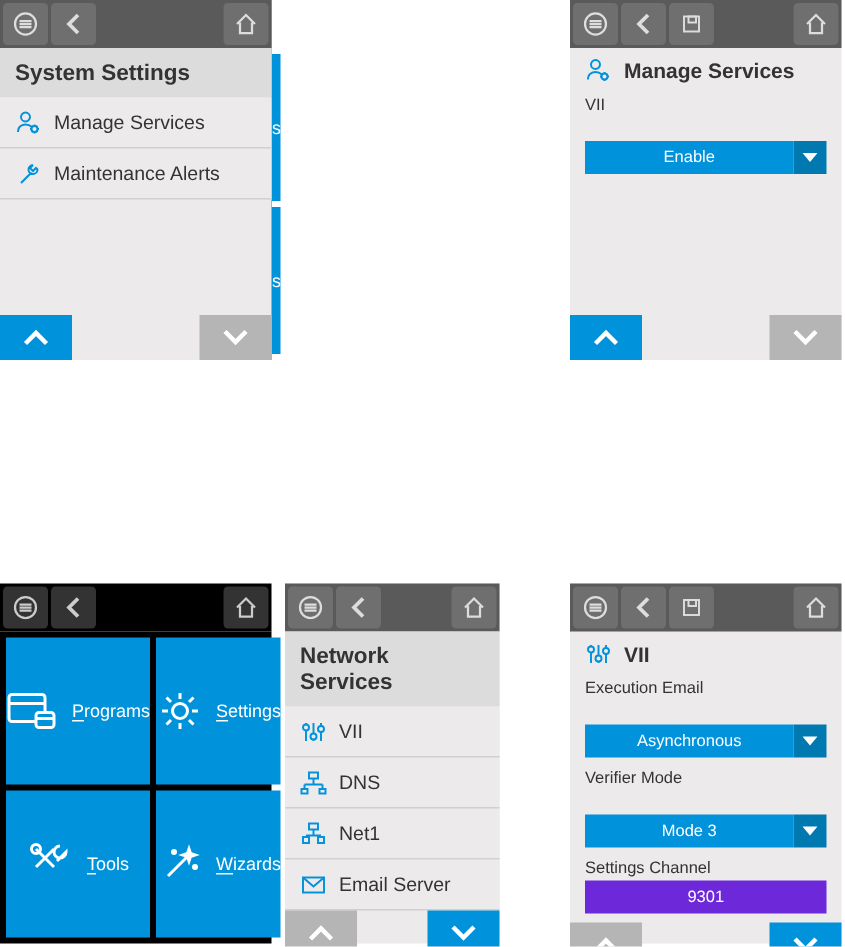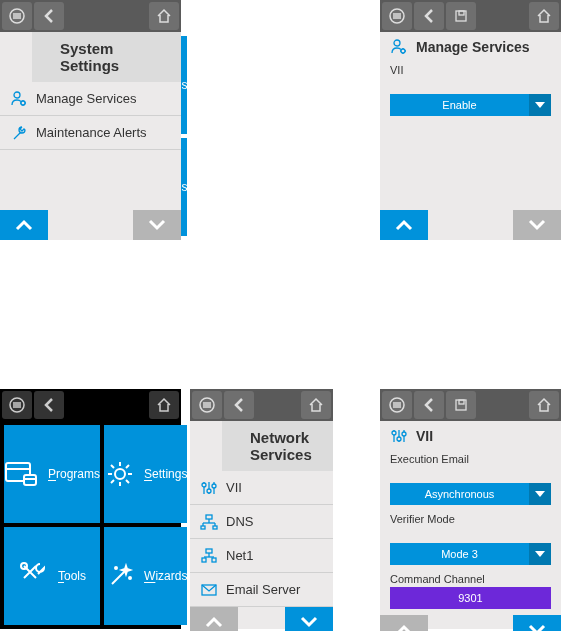--- a/index.html
+++ b/index.html
@@ -61,22 +61,21 @@
   .body-light {
     background: #eceaea;
     display: flex;
     flex-direction: column;
   }
   .section-title {
     background: #dcdcdc;
     color: #333;
     font-size: 15px;
     font-weight: 600;
-    padding: 8px 28px;
-    margin-left: 32px;
+    padding: 8px 10px;
   }
   .list {
     background: #eceaea;
   }
   .list-item {
     height: 34px;
     display: flex;
     align-items: center;
     gap: 8px;
     padding: 0 10px;
@@ -590,21 +589,21 @@
     <div class="dropdown">
       <div class="dropdown-val">Mode 3</div>
       <div class="dropdown-caret">
           <svg width="10" height="8" viewBox="0 0 10 8">
             <polygon points="0,1 10,1 5,7" fill="#fff"></polygon>
           </svg>
         </div>
     </div>
   </div>
 
-  <div class="field-label">Command Channel</div>
+  <div class="field-label">Settings Channel</div>
   <div class="value-row">
     <div class="value-box">9301</div>
   </div>
 
   <div class="nav-arrows">
     <div class="nav-btn disabled">
       <svg width="20" height="14" viewBox="0 0 20 14">
           <polyline points="3,11 10,4 17,11" stroke="#fff" stroke-width="3" fill="none"></polyline>
         </svg>
     </div>

